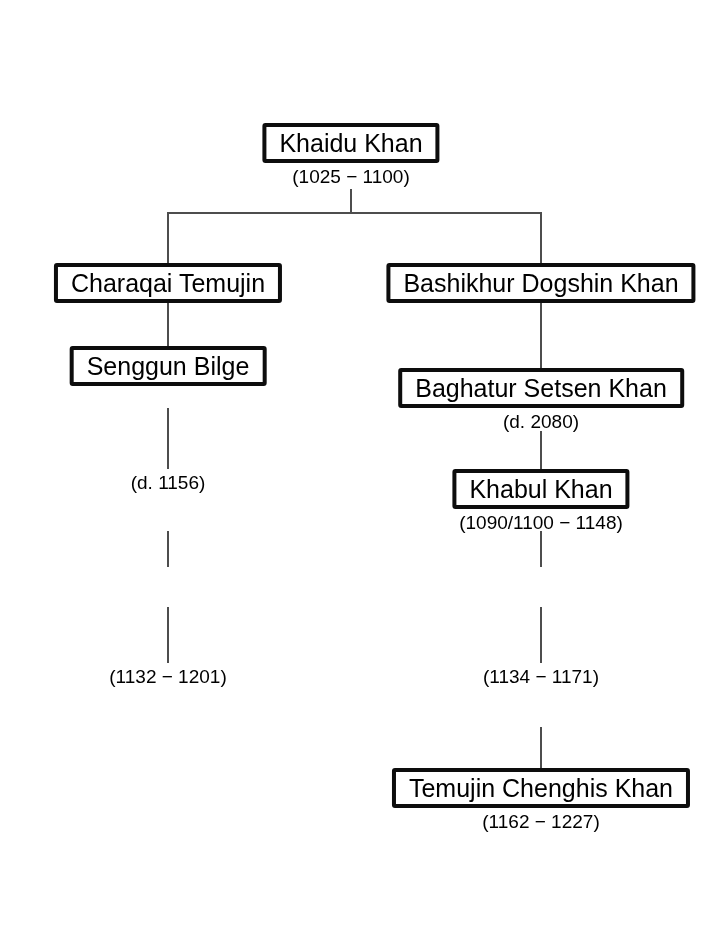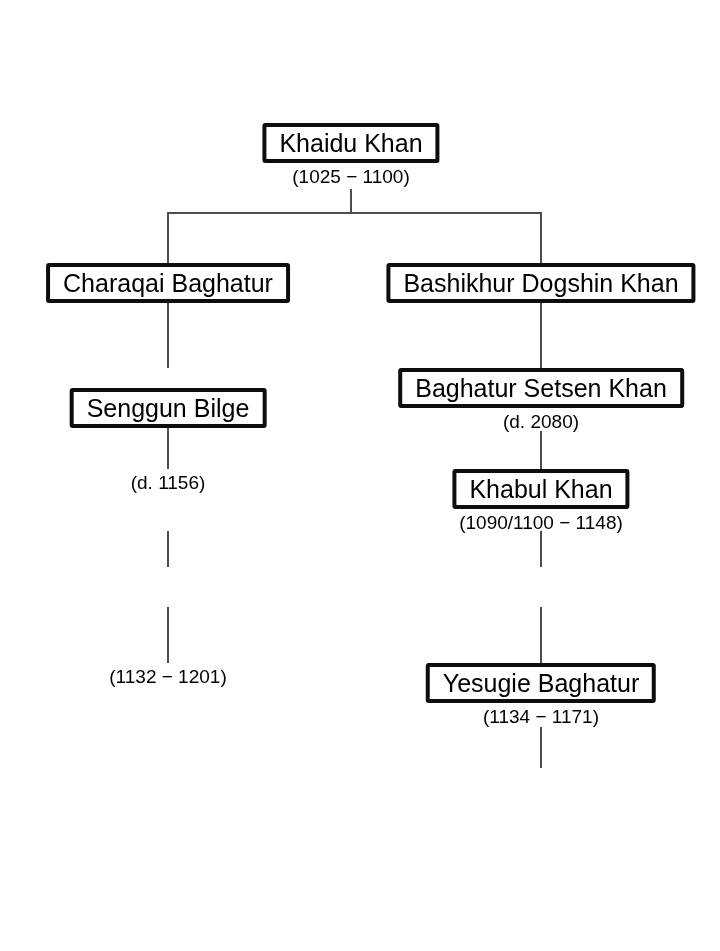--- a/index.html
+++ b/index.html
@@ -63,25 +63,25 @@
   <div class="edge v" style="left:540px;top:531px;height:36px"></div>
   <div class="edge v" style="left:540px;top:607px;height:56px"></div>
   <div class="edge v" style="left:540px;top:727px;height:41px"></div>
 
   <div class="node" style="left:351px;top:123px">
     <div class="nodebox">Khaidu Khan</div>
     <div class="nodecaption">(1025 − 1100)</div>
   </div>
 
   <div class="node" style="left:168px;top:263px">
-    <div class="nodebox">Charaqai Baghatur</div>
+    <div class="nodebox">Charaqai Temujin</div>
     <div class="nodecaption"></div>
   </div>
 
-  <div class="node" style="left:168px;top:388px">
+  <div class="node" style="left:168px;top:346px">
     <div class="nodebox">Senggun Bilge</div>
     <div class="nodecaption"></div>
   </div>
 
   <div class="node" style="left:168px;top:469px">
     <div class="nodecaption">(d. 1156)</div>
   </div>
 
 
   <div class="node" style="left:168px;top:663px">
@@ -98,18 +98,21 @@
     <div class="nodecaption">(d. 2080)</div>
   </div>
 
   <div class="node" style="left:541px;top:469px">
     <div class="nodebox">Khabul Khan</div>
     <div class="nodecaption">(1090/1100 − 1148)</div>
   </div>
 
 
   <div class="node" style="left:541px;top:663px">
-    <div class="nodebox">Yesugie Baghatur</div>
     <div class="nodecaption">(1134 − 1171)</div>
   </div>
 
+  <div class="node" style="left:541px;top:768px">
+    <div class="nodebox">Temujin Chenghis Khan</div>
+    <div class="nodecaption">(1162 − 1227)</div>
+  </div>
 
 </div>
 
 </body></html>

